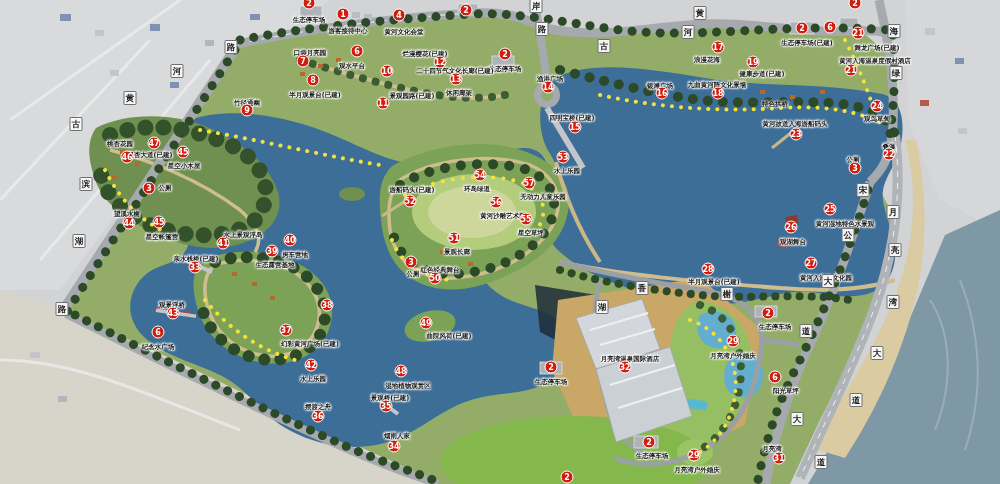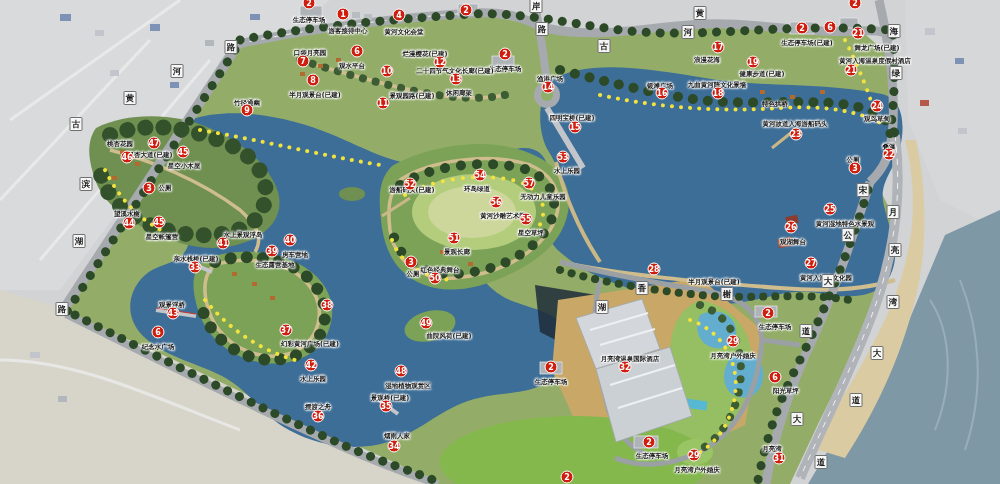--- a/index.html
+++ b/index.html
@@ -244,40 +244,40 @@
     <div class="marker" style="left: 855px; top: 3px;">2</div>
     <div class="mlabel" style="left: 853px; top: 156px;">公厕</div>
     <div class="marker" style="left: 855px; top: 168px;">3</div>
     <div class="mlabel" style="left: 845px; top: 220px;">黄河湿地特色水景观</div>
     <div class="marker" style="left: 830px; top: 209px;">25</div>
     <div class="mlabel" style="left: 793px; top: 238px;">观湖舞台</div>
     <div class="marker" style="left: 791px; top: 227px; text-align: right;">26</div>
     <div class="mlabel" style="left: 826px; top: 274px;">黄河入海口文化园</div>
     <div class="marker" style="left: 811px; top: 263px;">27</div>
     <div class="mlabel" style="left: 714px; top: 278px;">半月观景台(已建)</div>
-    <div class="marker" style="left: 654px; top: 269px;">28</div>
+    <div class="marker" style="left: 708px; top: 269px;">28</div>
     <div class="mlabel" style="left: 733px; top: 352px;">月亮湾户外婚庆</div>
     <div class="marker" style="left: 733px; top: 341px;">29</div>
     <div class="mlabel" style="left: 697px; top: 466px;">月亮湾户外婚庆</div>
     <div class="marker" style="left: 694px; top: 455px;">29</div>
     <div class="mlabel" style="left: 775px; top: 323px;">生态停车场</div>
     <div class="marker" style="left: 768px; top: 313px;">2</div>
     <div class="mlabel" style="left: 786px; top: 387px;">阳光草坪</div>
     <div class="marker" style="left: 775px; top: 377px;">6</div>
     <div class="mlabel" style="left: 630px; top: 355px;">月亮湾温泉国际酒店</div>
     <div class="marker" style="left: 625px; top: 367px;">32</div>
     <div class="mlabel" style="left: 551px; top: 378px;">生态停车场</div>
     <div class="marker" style="left: 551px; top: 367px;">2</div>
     <div class="mlabel" style="left: 652px; top: 452px;">生态停车场</div>
     <div class="marker" style="left: 649px; top: 442px;">2</div>
     <div class="mlabel" style="left: 772px; top: 445px;">月亮湾</div>
     <div class="marker" style="left: 779px; top: 458px;">31</div>
     <div class="marker" style="left: 567px; top: 477px;">2</div>
     <div class="mlabel" style="left: 412px; top: 186px;">游船码头(已建)</div>
-    <div class="marker" style="left: 410px; top: 184px;">52</div>
+    <div class="marker" style="left: 410px; top: 201px;">52</div>
     <div class="mlabel" style="left: 477px; top: 185px;">环岛绿道</div>
     <div class="marker" style="left: 480px; top: 175px;">54</div>
     <div class="mlabel" style="left: 567px; top: 167px;">水上乐园</div>
     <div class="marker" style="left: 563px; top: 157px;">53</div>
     <div class="mlabel" style="left: 519px; top: 193px; padding-left: 48px;">无动力儿童乐园</div>
     <div class="marker" style="left: 529px; top: 183px;">57</div>
     <div class="mlabel" style="left: 503px; top: 212px;">黄河沙雕艺术园</div>
     <div class="marker" style="left: 496px; top: 202px;">56</div>
     <div class="mlabel" style="left: 531px; top: 229px;">星空草坪</div>
     <div class="marker" style="left: 526px; top: 219px;">55</div>

